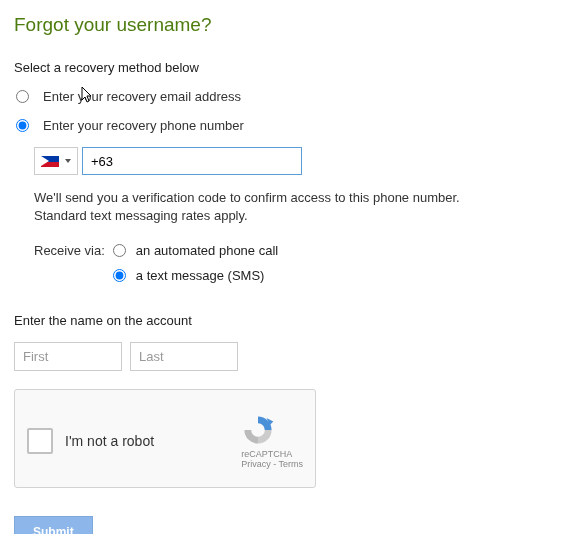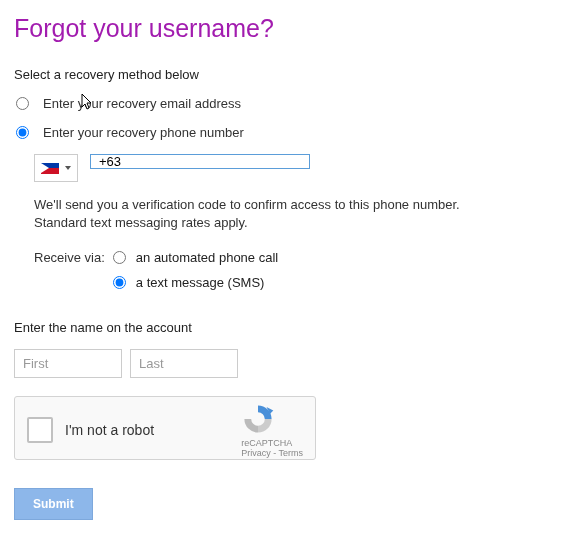--- a/index.html
+++ b/index.html
@@ -5,23 +5,23 @@
     * { box-sizing: border-box; margin: 0; padding: 0; }
     body {
       font-family: Arial, sans-serif;
       font-size: 13px;
       color: #222;
       padding: 14px;
       width: 579px;
       background: #fff;
     }
     .page-title {
-      font-size: 25px;
+      font-size: 19px;
       font-weight: normal;
-      color: #a21caf;
+      color: #4d7c0f;
       margin-bottom: 24px;
     }
     .section-heading {
       font-size: 13px;
       font-weight: normal;
       color: #222;
       margin-bottom: 14px;
     }
     .radio-row {
       display: flex;
@@ -80,23 +80,23 @@
     .caret {
       width: 0; height: 0;
       border-left: 3px solid transparent;
       border-right: 3px solid transparent;
       border-top: 4px solid #555;
     }
     .phone-input {
       flex: 0 0 220px;
       border: 1px solid #5b9dd9;
       padding: 5px 8px;
-      height: 15px;
-      font-size: 13px;
-      margin-left: 12px;
+      height: 28px;
+      font-size: 13px;
+      margin-left: 4px;
       outline: none;
     }
     .hint-text {
       color: #aaa;
       font-size: 12.5px;
       margin-bottom: 18px;
       white-space: nowrap;
     }
     .explain {
       color: #333;
@@ -144,21 +144,21 @@
     .recaptcha-box {
       margin-top: 18px;
       width: 302px;
       border: 1px solid #d3d3d3;
       background: #f9f9f9;
       border-radius: 3px;
       display: flex;
       align-items: center;
       justify-content: space-between;
       padding: 12px 12px 8px 12px;
-      height: 64px;
+      height: 99px;
     }
     .recaptcha-left {
       display: flex;
       align-items: center;
     }
     .recaptcha-check {
       width: 26px;
       height: 26px;
       border: 2px solid #c1c1c1;
       border-radius: 2px;

